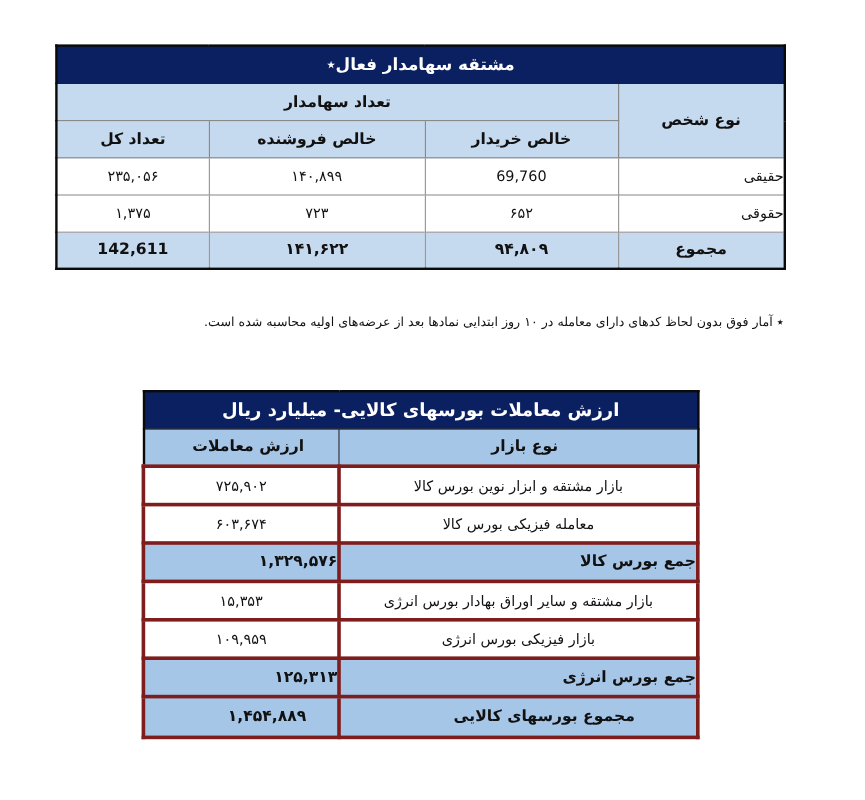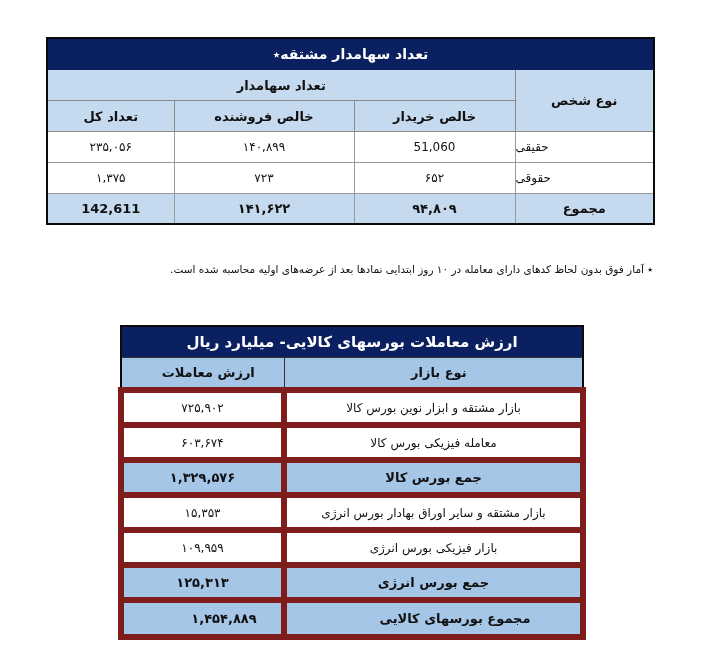--- a/index.html
+++ b/index.html
@@ -8,63 +8,63 @@
     font-family: "DejaVu Sans", sans-serif; color:#111;
   }
   table { border-collapse: collapse; position:absolute; direction: rtl; table-layout: fixed; }
   td, th { padding:0; text-align:center; vertical-align:middle; font-weight:normal; }
 
   
   #t1 { left:46px; top:37px; width:607px; border:2px solid #0a0a0a; }
   #t1 .title { background:#0b2060; color:#fff; height:30px; font-size:14px; font-weight:bold; border-bottom:1px solid #0b2060; }
   #t1 .hdr { background:#c5d9ef; height:30px; font-size:13px; font-weight:bold; color:#111; border:1px solid #8a8a8a; }
   #t1 .cell { height:30px; font-size:12px; border:1px solid #9a9a9a; background:#fff; }
-  #t1 .label { font-size:12px; text-align:left;margin-left:32px; }
+  #t1 .label { font-size:12px; text-align:right;margin-left:32px; }
   #t1 .total td { background:#c5d9ef; font-weight:bold; font-size:13px; height:29px; }
 
   
   #footnote {
     position:absolute; top:263px; right:68px; direction:rtl;
     font-size:10.5px; color:#111; white-space:nowrap;
   }
 
   
   #t2 { left:118px; top:325px; width:462px; border:2px solid #0a0a0a; }
   #t2 .title { background:#0b2060; color:#fff; height:30px; font-size:15px; font-weight:bold; }
   #t2 .hdr { background:#a6c6e8; height:29px; font-size:13px; font-weight:bold; border:1px solid #333;padding-left:11px; }
-  #t2 .cell { height:29px; font-size:12px; border:6px solid #7f1d1d; background:#fff; }
-  #t2 .sub td { background:#a6c6e8; font-weight:bold; font-size:13px; height:29px; }
+  #t2 .cell { height:29px; font-size:12px; border:3px solid #7f1d1d; background:#fff; }
+  #t2 .sub td { background:#a6c6e8; font-weight:bold; font-size:13px; height:29px;text-align:right; }
   #t2 .grand td { background:#a6c6e8; font-weight:bold; font-size:13px; height:31px; border-top:2px solid #8a8a8a;padding-left:43px; }
 </style>
 </head>
 <body>
 
 <table id="t1">
   <colgroup>
     <col style="width:139px">
       <col style="width:161px">
       <col style="width:180px">
       <col style="width:127px">
   </colgroup>
   <tbody>
       <tr>
-    <td class="title" colspan="4">تعداد سهامدار مشتقه٭</td>
+    <td class="title" colspan="4">مشتقه سهامدار فعال٭</td>
   </tr>
   <tr>
     <td class="hdr" rowspan="2">نوع شخص</td>
     <td class="hdr" colspan="3">تعداد سهامدار</td>
   </tr>
   <tr>
     <td class="hdr">خالص خریدار</td>
     <td class="hdr">خالص فروشنده</td>
     <td class="hdr">تعداد کل</td>
   </tr>
   <tr>
     <td class="cell label">حقیقی</td>
-    <td class="cell">51,060</td>
+    <td class="cell">69,760</td>
     <td class="cell">۱۴۰,۸۹۹</td>
     <td class="cell">۲۳۵,۰۵۶</td>
   </tr>
   <tr>
     <td class="cell label">حقوقی</td>
     <td class="cell">۶۵۲</td>
     <td class="cell">۷۲۳</td>
     <td class="cell">۱,۳۷۵</td>
   </tr>
   <tr class="total">

